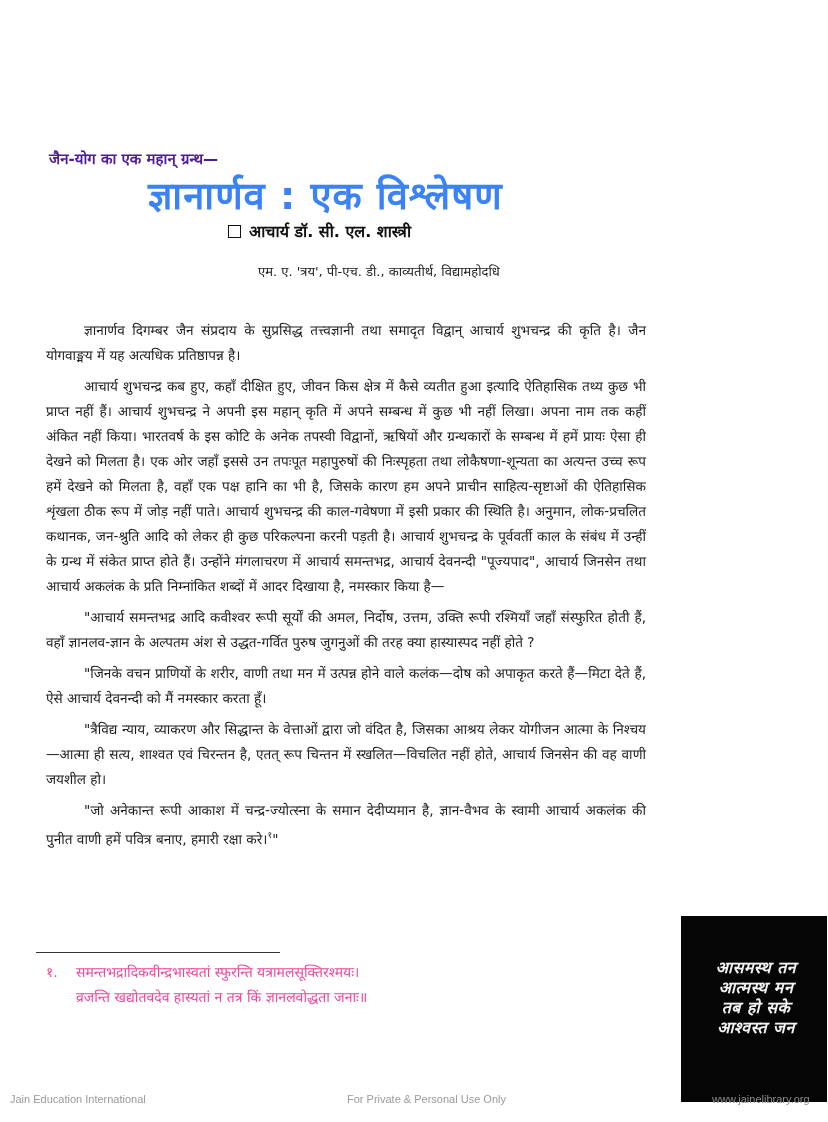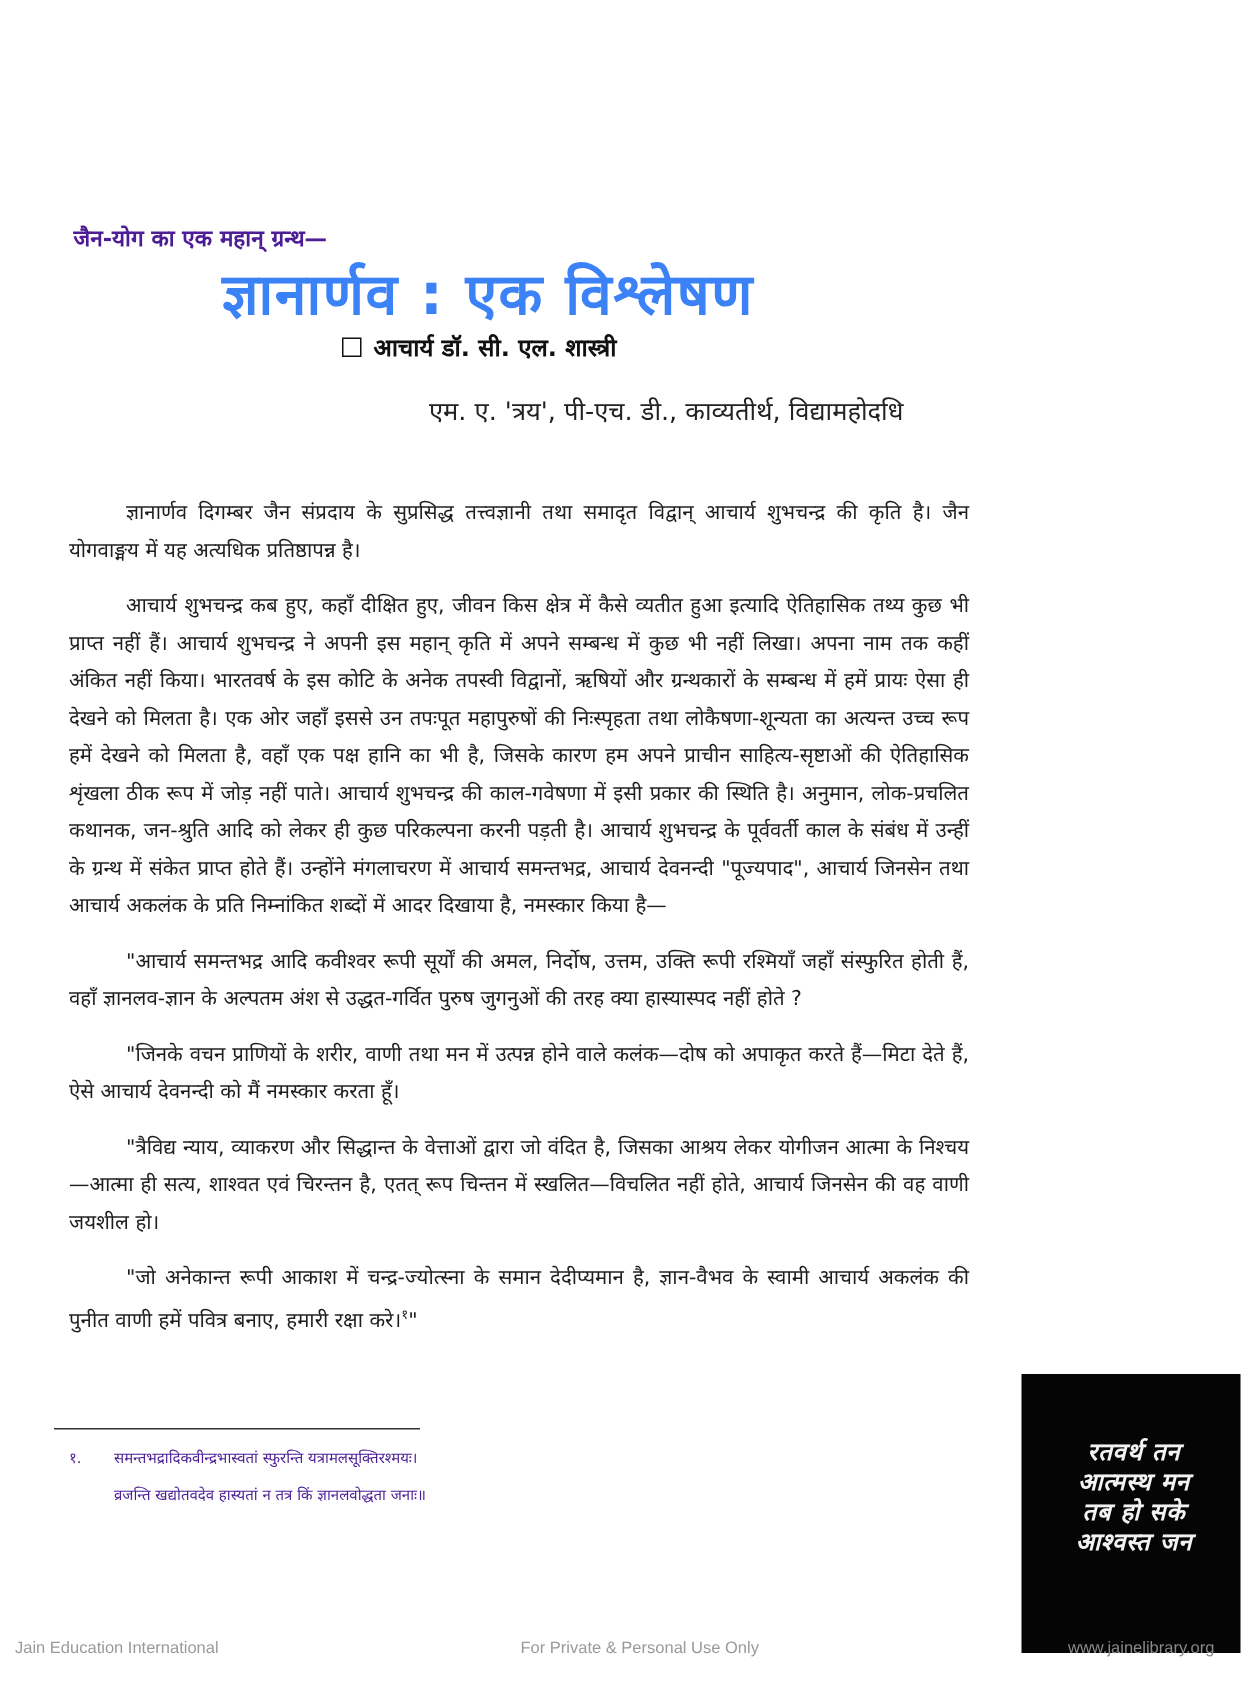--- a/index.html
+++ b/index.html
@@ -19,35 +19,35 @@
   .author {
     position: absolute; left: 228px; top: 220px;
     font-size: 16px; font-weight: bold; color: #111; white-space: nowrap;
   }
   .author .box {
     display: inline-block; width: 13px; height: 13px; border: 1.6px solid #111;
     vertical-align: -1px; margin-right: 8px; box-sizing: border-box;
   }
   .credentials {
     position: absolute; left: 258px; top: 262px;
-    font-size: 17px; color: #222; white-space: nowrap; margin-left: 28px;
+    font-size: 13px; color: #222; white-space: nowrap;
   }
   .body-col {
     position: absolute; left: 46px; top: 318px; width: 600px;
     font-size: 13.6px; line-height: 25px; color: #1d1d1d; text-align: justify;
   }
-  .body-col p { margin: 12px 0 6px 0; text-indent: 38px; }
+  .body-col p { margin: 0 0 6px 0; text-indent: 38px; }
   .body-col p.quote { margin-bottom: 6px; }
   .sep {
     position: absolute; left: 36px; top: 952px; width: 244px; height: 0;
     border-top: 1.3px solid #333;
   }
   .footnote {
     position: absolute; left: 46px; top: 960px; width: 600px;
-    font-size: 10px; line-height: 25px; color: #4c1d95;
+    font-size: 14px; line-height: 25px; color: #ec4899;
   }
   .footnote .num { display: inline-block; width: 30px; }
   .footnote .l2 { padding-left: 30px; }
   .blackbox {
     position: absolute; left: 681px; top: 916px; width: 146px; height: 186px;
     background: #050505;
   }
   .blackbox .motto {
     position: absolute; left: 10px; top: 42px; width: 130px;
     color: #f2f2f2; font-size: 16px; font-weight: bold; font-style: italic;
@@ -83,21 +83,21 @@
 
 <div class="sep"></div>
 
 <div class="footnote">
   <div><span class="num">१.</span><span>समन्तभद्रादिकवीन्द्रभास्वतां स्फुरन्ति यत्रामलसूक्तिरश्मयः।</span></div>
   <div class="l2">व्रजन्ति खद्योतवदेव हास्यतां न तत्र किं ज्ञानलवोद्धता जनाः॥</div>
 </div>
 
 <div class="blackbox">
   <div class="motto">
-    <div>रतवर्थ तन</div>
+    <div>आसमस्थ तन</div>
     <div>आत्मस्थ मन</div>
     <div>तब हो सके</div>
     <div>आश्वस्त जन</div>
   </div>
 </div>
 
 <div class="footer left">Jain Education International</div>
 <div class="footer center">For Private &amp; Personal Use Only</div>
 <div class="footer right">www.jainelibrary.org</div>
 

